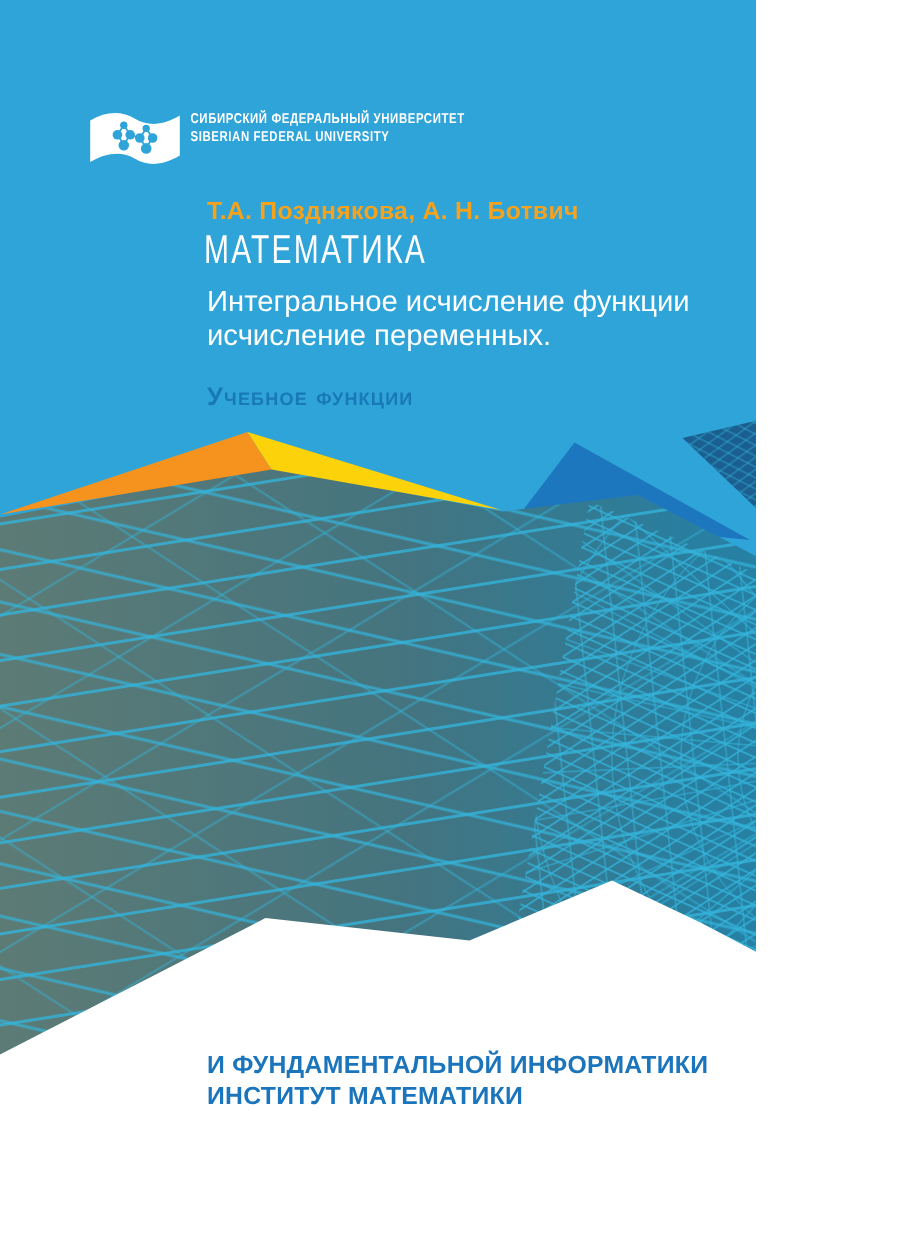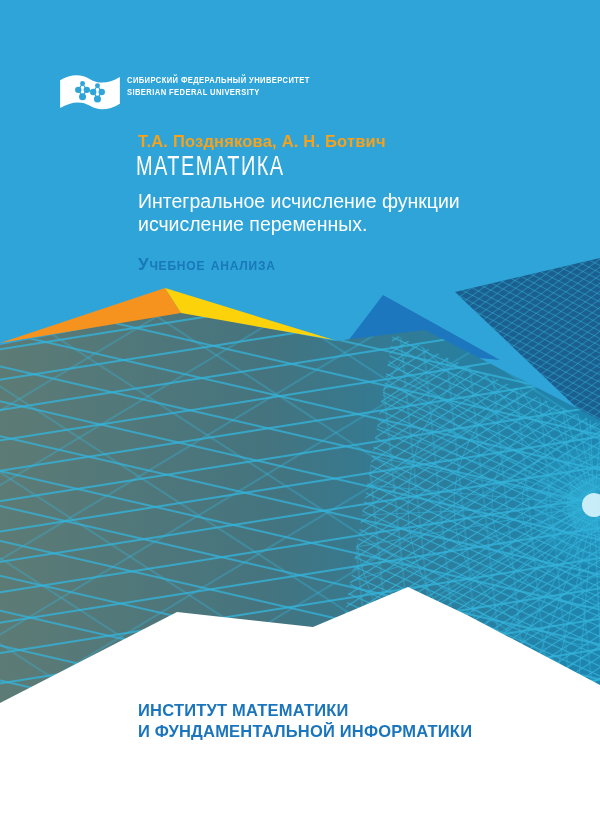--- a/index.html
+++ b/index.html
@@ -1,17 +1,17 @@
 <!DOCTYPE html>
 <html><head>
 <meta charset="utf-8">
 <style>
   html,body{margin:0;padding:0;background:#fff;}
   .page{
-    position:relative;width:600px;height:836px;overflow:hidden;
+    position:relative;width:504px;height:836px;overflow:hidden;
     background:#ffffff;font-family:"Liberation Sans",sans-serif;
     -webkit-font-smoothing:antialiased;
   }
   .artwork{position:absolute;left:0;top:0;width:600px;height:836px;display:block;}
   .flag-icon{position:absolute;left:58px;top:69px;width:64px;height:46px;}
   .logo-text{
     position:absolute;left:127px;top:74px;color:#ffffff;font-weight:bold;
     font-size:9.5px;line-height:11.5px;letter-spacing:.5px;white-space:nowrap;
     transform:scaleX(.8);transform-origin:left top;
   }
@@ -189,20 +189,20 @@
 
   <div class="authors">Т.А. Позднякова, А. Н. Ботвич</div>
 
   <h1 class="title">МАТЕМАТИКА</h1>
 
   <div class="subtitle">
     <div>Интегральное исчисление функции</div>
     <div>исчисление переменных.</div>
   </div>
 
-  <div class="edition">Учебное анализа</div>
+  <div class="edition">Учебное функции</div>
 
   <div class="institute">
+    <div>И ФУНДАМЕНТАЛЬНОЙ ИНФОРМАТИКИ</div>
     <div>ИНСТИТУТ МАТЕМАТИКИ</div>
-    <div>И ФУНДАМЕНТАЛЬНОЙ ИНФОРМАТИКИ</div>
   </div>
 
 </div>
 
 </body></html>

